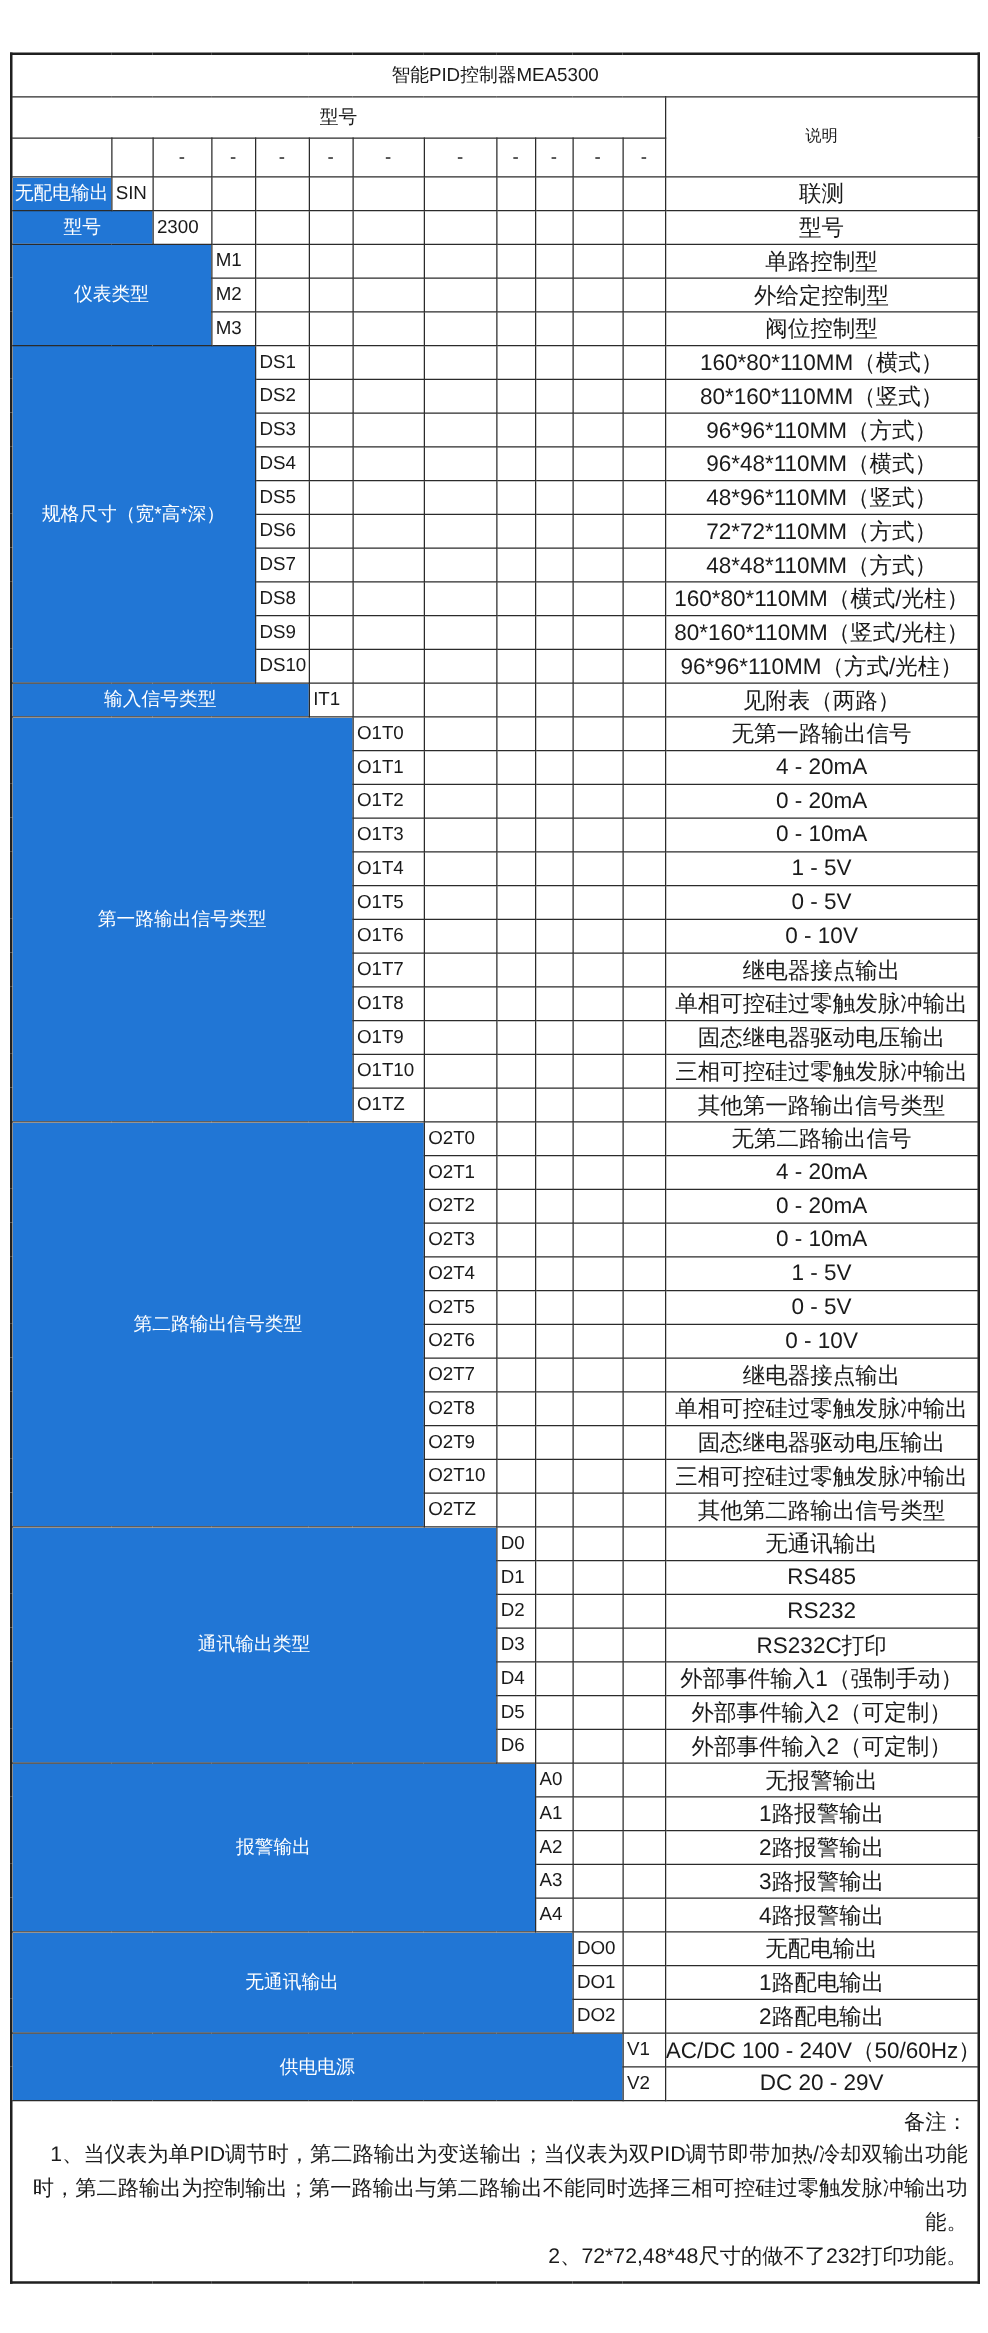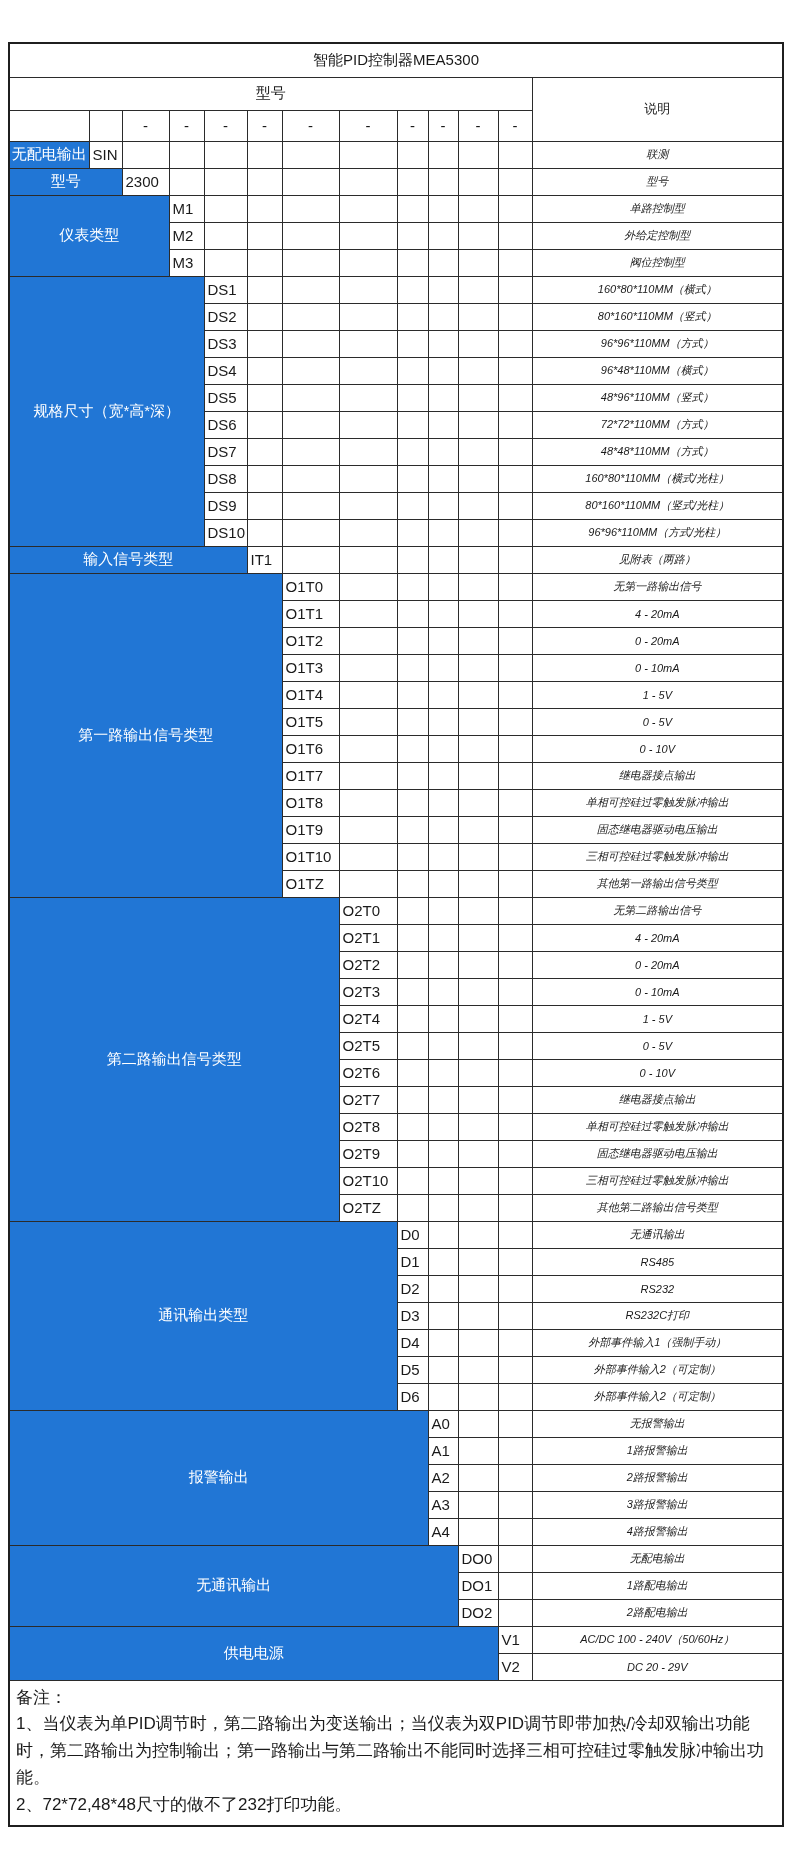--- a/index.html
+++ b/index.html
@@ -27,23 +27,23 @@
   td.title-cell{font-size:15px;text-align:center;}
   td.desc-header{font-size:13px;}
   td.label-cell{
     background:var(--blue,#2176d5);
     color:var(--label-text,#ffffff);
     font-size:15px;
   }
   td.code-cell{
     text-align:left;padding-left:3px;font-size:15px;
   }
-  td.desc-cell{font-size:11px;font-style:italic;}
+  td.desc-cell{font-size:18px;}
   td.notes-cell{
-    height:133px;vertical-align:top;text-align:left;
+    height:133px;vertical-align:top;text-align:right;
     white-space:normal;padding:4px 8px 6px 6px;
     font-size:17px;line-height:1.58;
   }
 </style>
 </head>
 <body>
 
 <table class="spec-table">
   <colgroup>
     <col style="width:80px">

